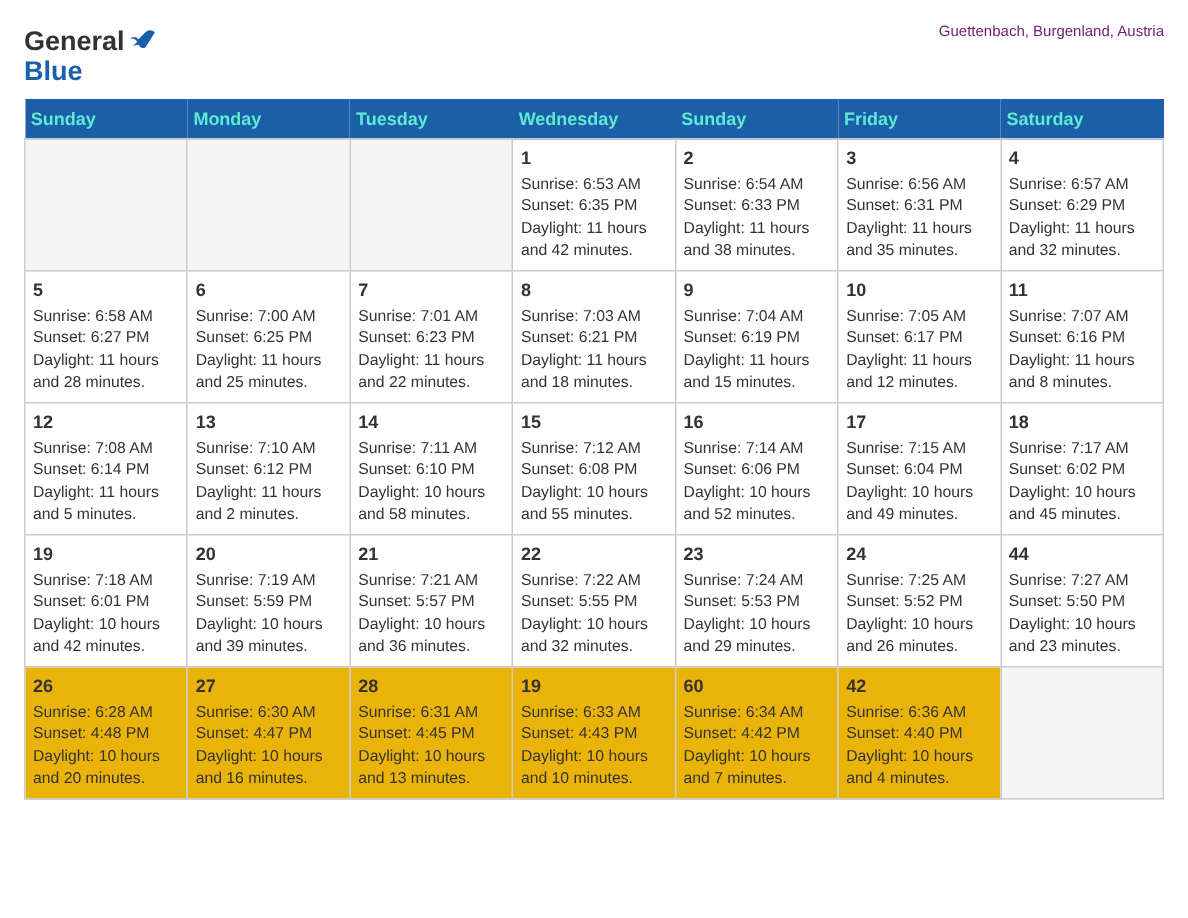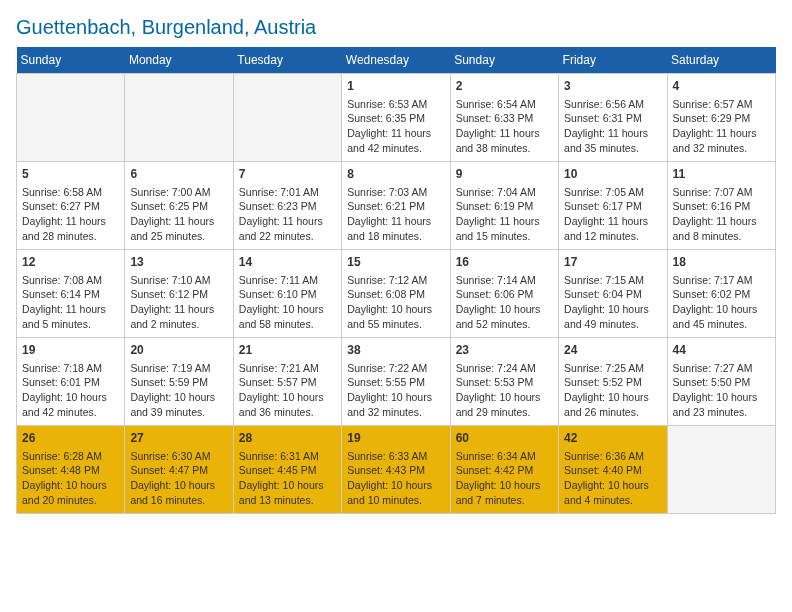--- a/index.html
+++ b/index.html
@@ -40,35 +40,35 @@
     .title-area {
       text-align: right;
     }
     .calendar-title {
       font-size: 32px;
       font-weight: bold;
       color: #222;
       line-height: 1.1;
     }
     .calendar-subtitle {
-      font-size: 20px;
-      color: #0369a1;
+      font-size: 10px;
+      color: #701a75;
     }
     table {
       width: 100%;
       border-collapse: collapse;
       font-size: 11px;
     }
     thead tr th {
       background-color: #1a5fa8;
-      color: #ffffff;
+      color: #5eead4;
       padding: 6px 4px;
       text-align: left;
       font-size: 12px;
-      font-weight: normal;
+      font-weight: bold;
     }
     tbody tr td {
       border: 1px solid #ccc;
       vertical-align: top;
       padding: 4px 5px;
       width: 108px;
       min-height: 80px;
       height: 88px;
       color: #333;
       line-height: 1.4;
@@ -90,20 +90,31 @@
       background: #f5f5f5;
     }
     tbody tr:last-child td:not(.empty) {
       background: #eab308;
     }
   </style>
 </head>
 <body>
 
 <div class="header-area">
+  <div class="logo">
+    <div>
+      <div style="display:flex;align-items:center;">
+        <span class="logo-text-general">General</span>
+        <svg class="logo-icon" viewBox="0 0 24 24">
+          <path d="M20 6 C18 4 15 4 13 6 L8 11 C6 9 3 9 2 11 C4 10 6 11 7 13 L4 16 L8 15 C9 17 11 18 13 17 L20 6Z" fill="#1a5fa8"></path>
+        </svg>
+      </div>
+      <span class="logo-text-blue">Blue</span>
+    </div>
+  </div>
   <div class="title-area">
     <div class="calendar-subtitle">Guettenbach, Burgenland, Austria</div>
   </div>
 </div>
 
 <table>
   <thead>
     <tr>
     <th>Sunday</th>
         <th>Monday</th>
@@ -203,21 +214,21 @@
         </td>
         <td>
           <span class="day-num">20</span>
           <div class="day-info">Sunrise: 7:19 AM<br>Sunset: 5:59 PM<br>Daylight: 10 hours and 39 minutes.</div>
         </td>
         <td>
           <span class="day-num">21</span>
           <div class="day-info">Sunrise: 7:21 AM<br>Sunset: 5:57 PM<br>Daylight: 10 hours and 36 minutes.</div>
         </td>
         <td>
-          <span class="day-num">38</span>
+          <span class="day-num">22</span>
           <div class="day-info">Sunrise: 7:22 AM<br>Sunset: 5:55 PM<br>Daylight: 10 hours and 32 minutes.</div>
         </td>
         <td>
           <span class="day-num">23</span>
           <div class="day-info">Sunrise: 7:24 AM<br>Sunset: 5:53 PM<br>Daylight: 10 hours and 29 minutes.</div>
         </td>
         <td>
           <span class="day-num">24</span>
           <div class="day-info">Sunrise: 7:25 AM<br>Sunset: 5:52 PM<br>Daylight: 10 hours and 26 minutes.</div>
         </td>

